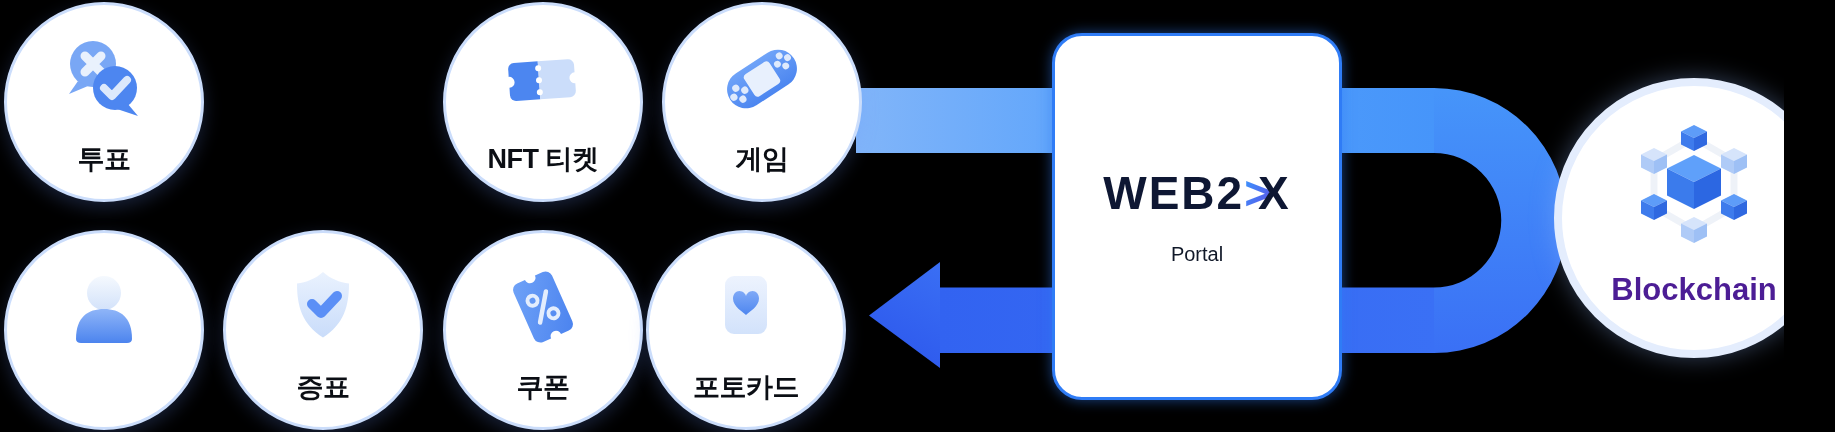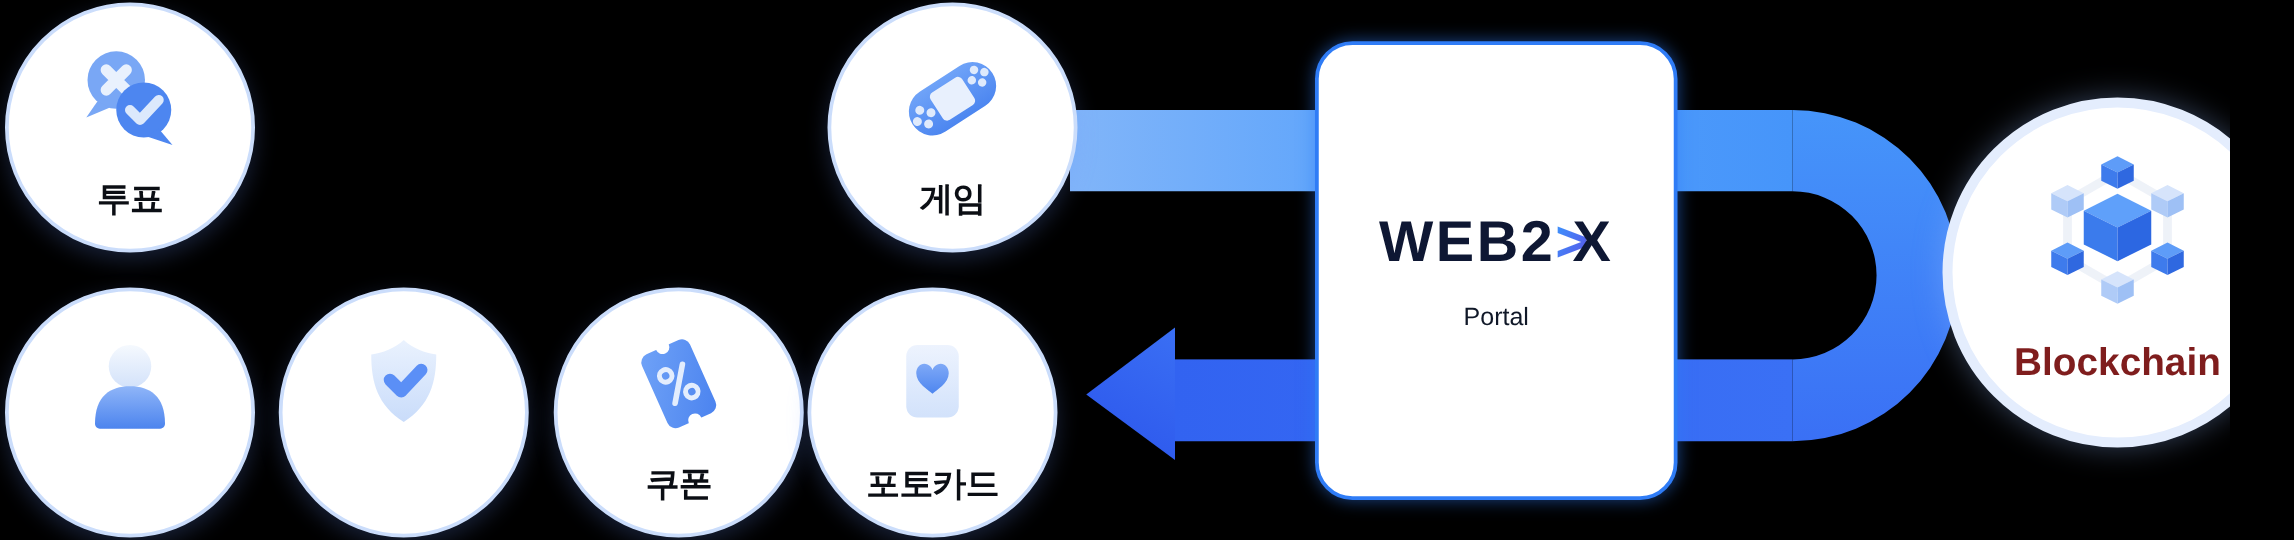--- a/index.html
+++ b/index.html
@@ -29,21 +29,21 @@
                margin-right:-15px;}
   .brand .bx{position:relative;z-index:1;}
   .portal .subtitle{margin-top:28px;font-size:20px;font-weight:400;color:#101828;line-height:1;}
 
   
   .chain{position:absolute;left:1554px;top:78px;width:280px;height:280px;border-radius:50%;
          background:#fff;border:8px solid #E4EDFD;box-sizing:border-box;z-index:3;
          box-shadow:0 0 24px rgba(150,185,255,.35);}
   .chain .chain-icon{position:absolute;left:50%;top:102px;transform:translate(-50%,-50%);}
   .chain .chain-label{position:absolute;left:0;right:0;top:186px;text-align:center;
-                      font-size:31px;font-weight:700;color:#7f1d1d;}
+                      font-size:31px;font-weight:700;color:#4c1d95;}
 </style>
 </head>
 <body>
 
 <div class="stage">
 
   <svg class="flow" width="1835" height="432" viewBox="0 0 1835 432">
     <defs>
       <linearGradient id="gTop" gradientUnits="userSpaceOnUse" x1="856" y1="0" x2="1434" y2="0">
         <stop offset="0" stop-color="#81B5F9"></stop>
@@ -79,20 +79,34 @@
       <path d="M22,50 L13,63 L32,55 Z" fill="#79A7F5"></path>
       <path d="M29,25 L45,41 M45,25 L29,41" stroke="#E9F1FD" stroke-width="9" stroke-linecap="round" fill="none"></path>
       <circle cx="59" cy="57" r="22" fill="#4D86F0"></circle>
       <path d="M71,72 L82,85 L61,78 Z" fill="#4D86F0"></path>
       <path d="M48,57 L56,65 L71,49" stroke="#DCE9FC" stroke-width="8" fill="none" stroke-linecap="round" stroke-linejoin="round"></path>
     </svg>
     <div class="label">투표</div>
   </div>
 
 
+  <div class="service" style="left:443px;top:2px">
+    <svg class="icon" width="96" height="96" viewBox="0 0 96 96">
+      <g transform="rotate(-4 48 49)">
+        <path d="M20,30 h24 v38 h-24 a6,6 0 0 1 -6,-6 v-26 a6,6 0 0 1 6,-6 z" fill="#4C86F0"></path>
+        <path d="M44,30 h30 a6,6 0 0 1 6,6 v26 a6,6 0 0 1 -6,6 h-30 z" fill="#CBDDFA"></path>
+        <circle cx="44" cy="37" r="3" fill="#FFFFFF"></circle>
+        <circle cx="44" cy="49" r="3" fill="#FFFFFF"></circle>
+        <circle cx="44" cy="61" r="3" fill="#FFFFFF"></circle>
+        <circle cx="14" cy="49" r="5.5" fill="#FFFFFF"></circle>
+        <circle cx="80" cy="49" r="5.5" fill="#FFFFFF"></circle>
+      </g>
+    </svg>
+    <div class="label">NFT 티켓</div>
+  </div>
 
   <div class="service" style="left:662px;top:2px">
     <svg class="icon" width="96" height="96" viewBox="0 0 96 96">
       <defs>
         <linearGradient id="gg" x1="0" y1="0" x2="0" y2="1">
           <stop offset="0" stop-color="#6FA3F8"></stop>
             <stop offset="1" stop-color="#4C86F0"></stop>
         </linearGradient>
       </defs>
       <g transform="rotate(-33 48 48)">
@@ -132,20 +146,21 @@
     <svg class="icon" width="96" height="96" viewBox="0 0 96 96">
       <defs>
         <linearGradient id="sg" x1="0" y1="0" x2="0" y2="1">
           <stop offset="0" stop-color="#EAF2FE"></stop>
             <stop offset="1" stop-color="#C9DCFA"></stop>
         </linearGradient>
       </defs>
       <path d="M48,13 C55,19.5 65,23.5 74,24.5 C74,47 69,65 48,78.5 C27,65 22,47 22,24.5 C31,23.5 41,19.5 48,13 Z" fill="url(#sg)"></path>
       <path d="M37,45 L46,54 L62,37" stroke="#5B8FF6" stroke-width="10" fill="none" stroke-linecap="round" stroke-linejoin="round"></path>
     </svg>
+    <div class="label">증표</div>
   </div>
 
   <div class="service" style="left:443px;top:230px">
     <svg class="icon" width="96" height="96" viewBox="0 0 96 96">
       <defs>
         <linearGradient id="cg" x1="0" y1="0" x2="1" y2="1">
           <stop offset="0" stop-color="#6FA2F7"></stop>
             <stop offset="1" stop-color="#4B83EF"></stop>
         </linearGradient>
       </defs>

